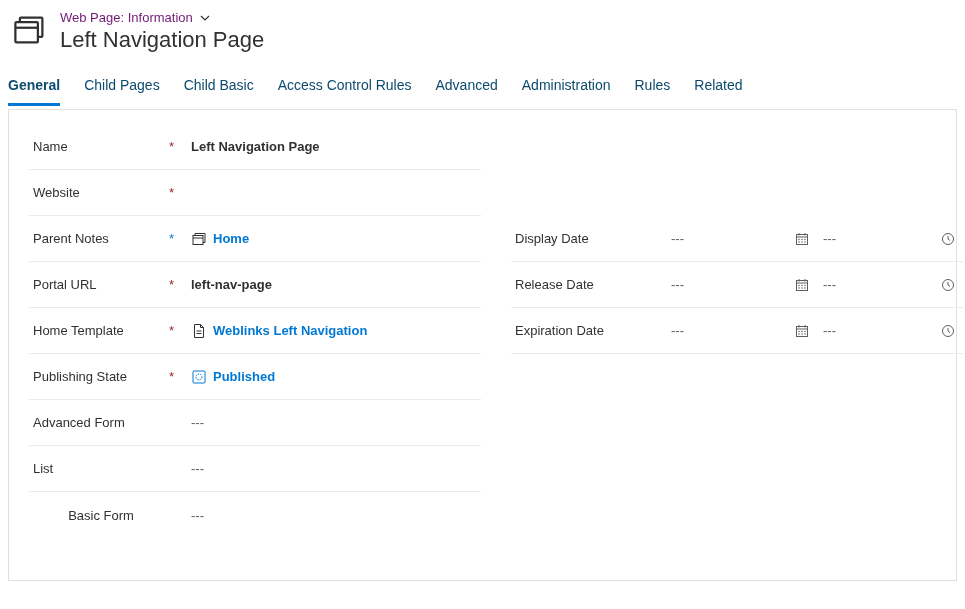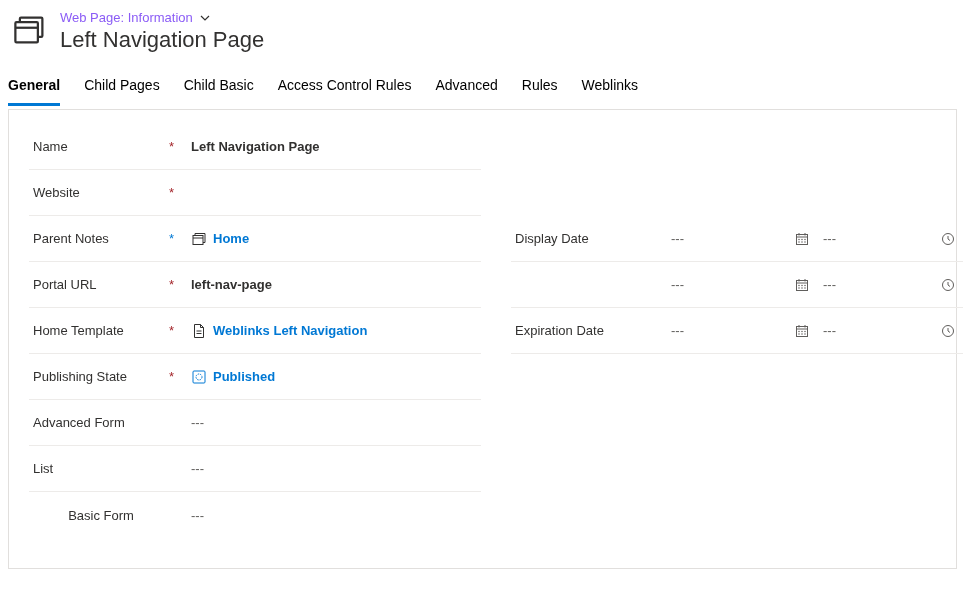--- a/index.html
+++ b/index.html
@@ -1,44 +1,44 @@
 <!DOCTYPE html>
 <html><head>
 <meta charset="utf-8">
 <style>
   * { box-sizing: border-box; margin: 0; padding: 0; }
   body { font-family: "Segoe UI", -apple-system, sans-serif; font-size: 13px; color: #323130; background: #fff; width: 965px; }
   
   .header { display: flex; align-items: flex-start; padding: 10px 12px 4px; gap: 12px; }
   .entity-icon { width: 36px; height: 36px; flex-shrink: 0; margin-top: 2px; }
   .header-text { display: flex; flex-direction: column; gap: 2px; }
-  .breadcrumb-row { display: flex; align-items: center; gap: 6px; font-size: 13px; color: #8b5cf6; cursor: pointer; }
+  .breadcrumb-row { display: flex; align-items: center; gap: 6px; font-size: 13px; color: #701a75; cursor: pointer; }
   .page-title { font-size: 22px; font-weight: 400; color: #323130; }
   
   .tabs { display: flex; gap: 24px; padding: 14px 8px 0; border-bottom: 1px solid transparent; }
-  .tab { padding: 6px 0 10px; font-size: 14px; color: #000000; cursor: pointer; border-bottom: 3px solid transparent; }
+  .tab { padding: 6px 0 10px; font-size: 14px; color: #0c4a6e; cursor: pointer; border-bottom: 3px solid transparent; }
   .tab.active { font-weight: 600; border-bottom-color: #0078d4; }
   
-  .panel { border: 1px solid #e1dfdd; margin: 2px 8px 8px; padding: 14px 20px 30px; }
+  .panel { border: 1px solid #e1dfdd; margin: 2px 8px 8px; padding: 14px 20px 42px; }
   
   .columns { display: flex; gap: 30px; }
   .col-left { flex: 0 0 452px; }
   .col-right { flex: 1; }
   
   .row { display: flex; align-items: center; min-height: 46px; border-bottom: 1px solid #edebe9; }
   .row:last-child { border-bottom: none; text-align: center; }
   .label-cell { flex: 0 0 140px; font-size: 13px; color: #323130; padding-left: 4px; }
   .req-cell { flex: 0 0 20px; color: #a4262c; font-size: 13px; text-align: left; }
   .req-cell.blue { color: #0078d4; }
   .value-cell { flex: 1; font-size: 13px; display: flex; align-items: center; gap: 6px; padding-left: 2px; }
   .value-cell.bold { font-weight: 600; }
   .link { color: #0078d4; font-weight: 600; cursor: pointer; }
   .empty { color: #605e5c; }
   
-  .right-row { display: flex; align-items: center; min-height: 46px; border-bottom: 1px solid #edebe9; justify-content: flex-end; }
+  .right-row { display: flex; align-items: center; min-height: 46px; border-bottom: 1px solid #edebe9; }
   .right-label { flex: 0 0 160px; font-size: 13px; color: #323130; padding-left: 4px;}
   .right-date { flex: 0 0 110px; color: #605e5c; font-size: 13px;}
   .right-icon-cell { flex: 0 0 42px; display:flex; justify-content:center; color:#605e5c; cursor:pointer;}
   .right-time { flex: 0 0 110px; color: #605e5c; font-size: 13px; }
   .right-clock { flex: 0 0 30px; display:flex; justify-content:center; color:#605e5c; cursor:pointer;}
 
   svg.icon-inline { width: 14px; height: 14px; flex-shrink: 0; }
   svg.icon-16 { width: 16px; height: 16px; flex-shrink: 0; }
 </style>
 </head>
@@ -60,22 +60,23 @@
     <div class="page-title">Left Navigation Page</div>
   </div>
 </div>
 
 <div class="tabs">
   <div class="tab active">General</div>
   <div class="tab">Child Pages</div>
   <div class="tab">Child Basic</div>
   <div class="tab">Access Control Rules</div>
   <div class="tab">Advanced</div>
+  <div class="tab">Administration</div>
   <div class="tab">Rules</div>
-  <div class="tab">Weblinks</div>
+  <div class="tab">Related</div>
 </div>
 
 <div class="panel">
   <div class="columns">
     <div class="col-left">
 
       <div class="row">
         <div class="label-cell">Name</div>
         <div class="req-cell">*</div>
         <div class="value-cell bold">Left Navigation Page</div>
@@ -173,20 +174,21 @@
         <div class="right-time">---</div>
         <div class="right-clock">
           <svg class="icon-inline" viewBox="0 0 14 14" fill="none" stroke="#605e5c" stroke-width="1">
               <circle cx="7" cy="7" r="5.5"></circle>
               <path d="M7 4 V7 L9 8.5"></path>
             </svg>
         </div>
       </div>
 
       <div class="right-row">
+        <div class="right-label">Release Date</div>
         <div class="right-date">---</div>
         <div class="right-icon-cell">
           <svg class="icon-inline" viewBox="0 0 14 14" fill="none" stroke="#605e5c" stroke-width="1">
               <rect x="1.5" y="2.5" width="11" height="10"></rect>
               <line x1="1.5" y1="5" x2="12.5" y2="5"></line>
               <line x1="4" y1="1" x2="4" y2="3.5"></line>
               <line x1="10" y1="1" x2="10" y2="3.5"></line>
               <line x1="4" y1="7.5" x2="4" y2="7.5" stroke-width="1.5" stroke-linecap="round"></line>
               <line x1="7" y1="7.5" x2="7" y2="7.5" stroke-width="1.5" stroke-linecap="round"></line>
               <line x1="10" y1="7.5" x2="10" y2="7.5" stroke-width="1.5" stroke-linecap="round"></line>

